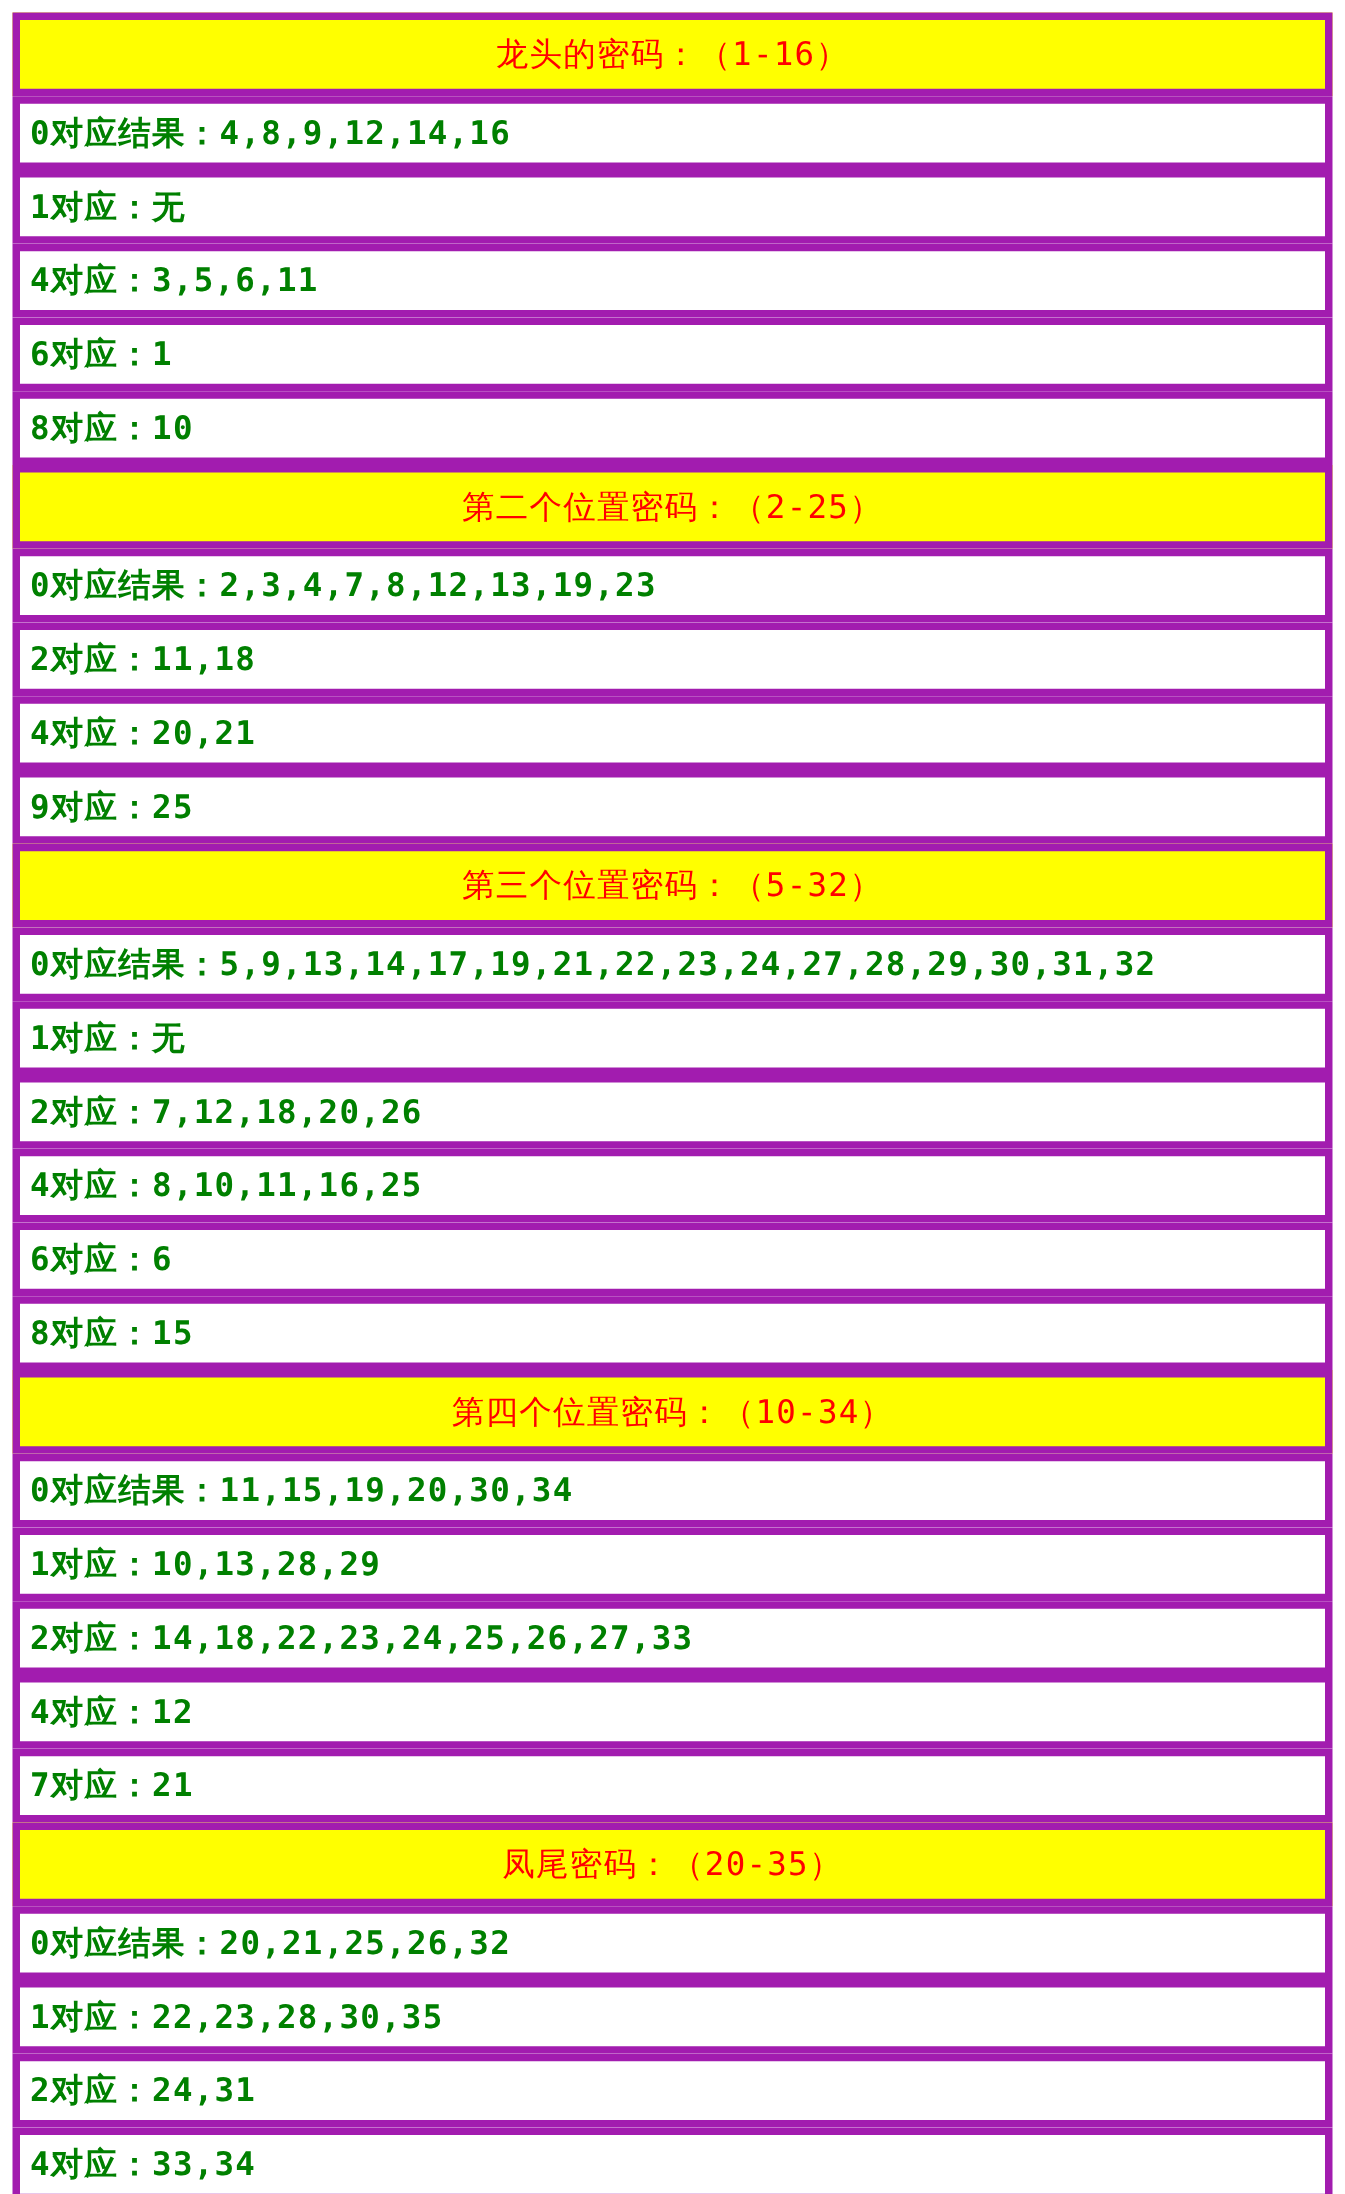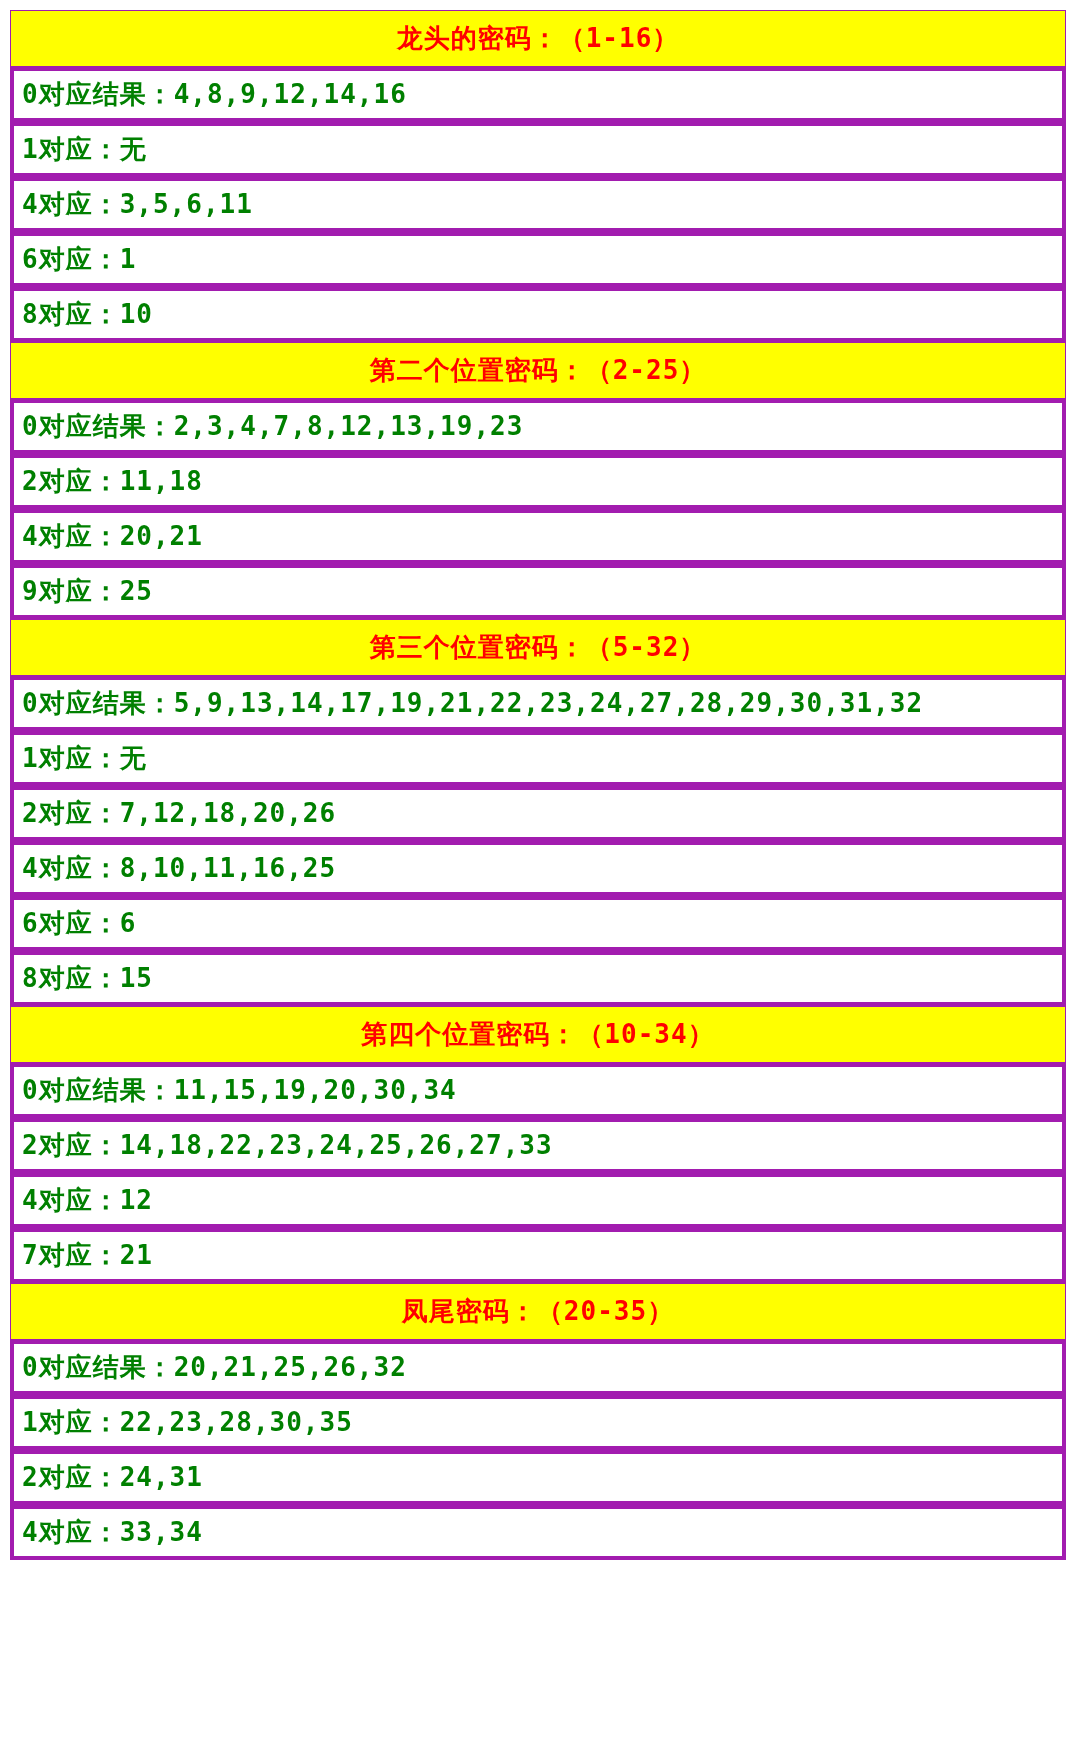--- a/index.html
+++ b/index.html
@@ -6,34 +6,34 @@
       margin: 0;
       padding: 10px;
       background: #fff;
       font-family: "Microsoft YaHei", "SimSun", sans-serif;
       width: 1056px;
     }
     .section-header {
       background: #ffff00;
       color: #ff0000;
       font-size: 26px;
-      font-weight: bold;
+      font-weight: normal;
       text-align: center;
       padding: 10px 0;
-      border: 1px solid #a21caf;
+      border: 6px solid #a21caf;
       font-family: "Microsoft YaHei", "SimHei", monospace;
       letter-spacing: 1px;
     }
     .data-row {
       background: #ffffff;
       color: #008000;
       font-size: 26px;
       font-weight: bold;
       padding: 6px 8px;
-      border: 4px solid #a21caf;
+      border: 6px solid #a21caf;
       font-family: "Microsoft YaHei", "Consolas", monospace;
       letter-spacing: 1px;
     }
     .table-container {
       border-collapse: collapse;
       width: 100%;
     }
   </style>
 </head>
 <body>
@@ -56,20 +56,21 @@
   <div class="section-header">第三个位置密码：（5-32）</div>
   <div class="data-row">0对应结果：5,9,13,14,17,19,21,22,23,24,27,28,29,30,31,32</div>
   <div class="data-row">1对应：无</div>
   <div class="data-row">2对应：7,12,18,20,26</div>
   <div class="data-row">4对应：8,10,11,16,25</div>
   <div class="data-row">6对应：6</div>
   <div class="data-row">8对应：15</div>
 
   <div class="section-header">第四个位置密码：（10-34）</div>
   <div class="data-row">0对应结果：11,15,19,20,30,34</div>
+  <div class="data-row">1对应：10,13,28,29</div>
   <div class="data-row">2对应：14,18,22,23,24,25,26,27,33</div>
   <div class="data-row">4对应：12</div>
   <div class="data-row">7对应：21</div>
 
   <div class="section-header">凤尾密码：（20-35）</div>
   <div class="data-row">0对应结果：20,21,25,26,32</div>
   <div class="data-row">1对应：22,23,28,30,35</div>
   <div class="data-row">2对应：24,31</div>
   <div class="data-row">4对应：33,34</div>
 

